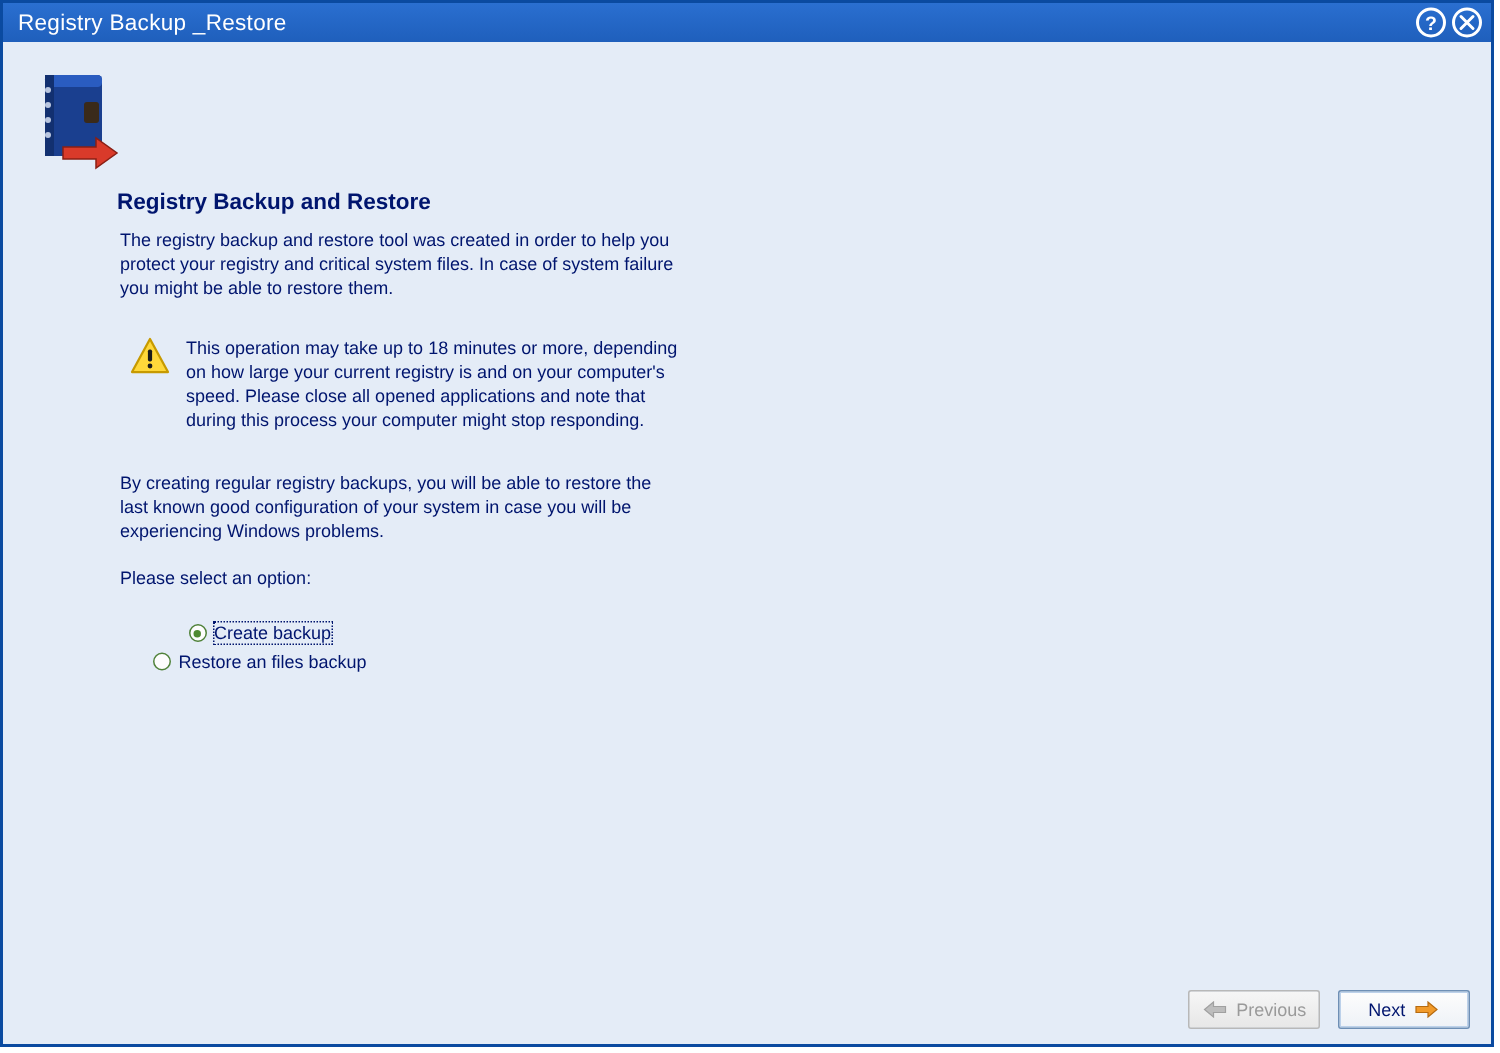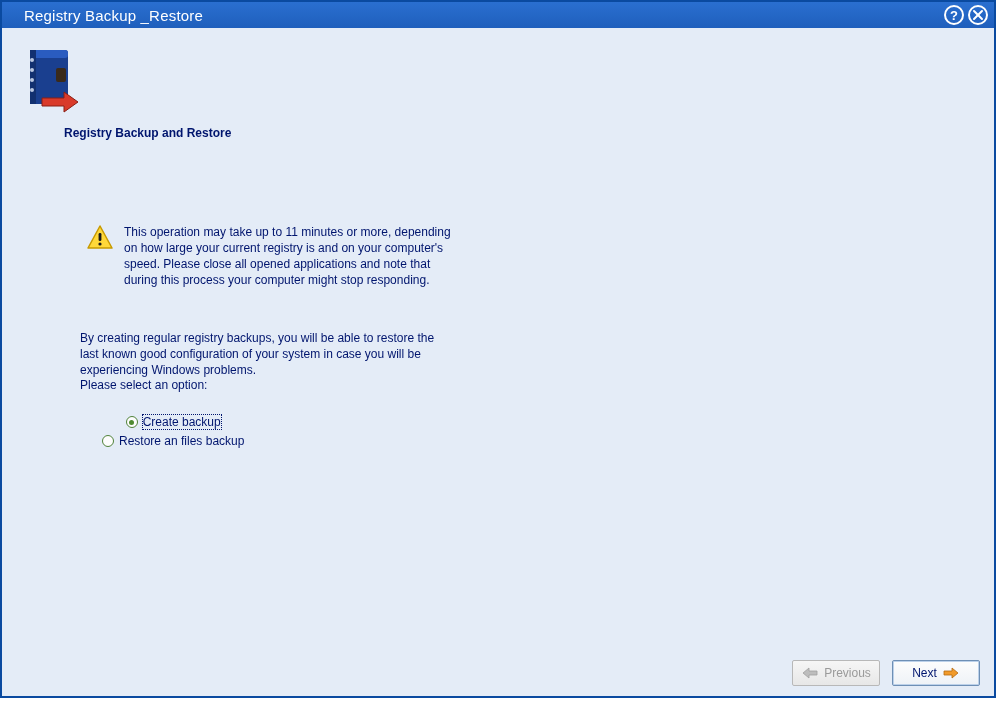--- a/index.html
+++ b/index.html
@@ -28,21 +28,20 @@
     align-items: center;
     padding: 0 6px 0 10px;
     color: #fff;
     font-size: 15px;
     flex: 0 0 auto;
     font-family: "Segoe UI", Tahoma, sans-serif;
   }
   .titlebar .title {
     flex: 1;
     letter-spacing: 0.2px;
-    margin-left: 12px;
   }
   .titlebar .win-btns {
     display: flex;
     gap: 4px;
   }
   .titlebar .win-btn {
     width: 20px;
     height: 20px;
     border: 2px solid #fff;
     border-radius: 50%;
@@ -66,23 +65,23 @@
     box-sizing: border-box;
     color: #00156e;
   }
   .header-icon {
     position: absolute;
     left: 22px;
     top: 18px;
   }
   .heading {
     position: absolute;
-    left: 62px;
+    left: 76px;
     top: 98px;
-    font-size: 12px;
+    font-size: 15px;
     font-weight: bold;
   }
   .intro {
     position: absolute;
     left: 78px;
     top: 124px;
     width: 390px;
     line-height: 16px;
   }
   .warn-block {
@@ -93,21 +92,21 @@
     align-items: flex-start;
   }
   .warn-text {
     width: 328px;
     line-height: 16px;
     margin-left: 10px;
   }
   .para2 {
     position: absolute;
     left: 78px;
-    top: 302px;
+    top: 286px;
     width: 370px;
     line-height: 16px;
   }
   .select-label {
     position: absolute;
     left: 78px;
     top: 350px;
   }
   .options {
     position: absolute;
@@ -216,28 +215,29 @@
         <circle cx="8" cy="44" r="2" fill="#b9c6e0"></circle>
 
         <rect x="32" y="22" width="10" height="14" rx="2" fill="#3a2a1a"></rect>
 
         <path d="M18 52 L40 52 L40 46 L54 56 L40 66 L40 60 L18 60 Z" fill="#d93a2a" stroke="#8a1f14" stroke-width="1"></path>
       </svg>
     </div>
 
     <div class="heading">Registry Backup and Restore</div>
 
+    <div class="intro">The registry backup and restore tool was created in order to help you protect your registry and critical system files. In case of system failure you might be able to restore them.</div>
 
     <div class="warn-block">
       <svg width="28" height="26" viewBox="0 0 28 26">
         <path d="M14 2 L26 24 L2 24 Z" fill="#ffd83a" stroke="#c79a00" stroke-width="1.5" stroke-linejoin="round"></path>
         <rect x="12.6" y="9" width="2.8" height="8" rx="1.2" fill="#1a1a1a"></rect>
         <circle cx="14" cy="20" r="1.6" fill="#1a1a1a"></circle>
       </svg>
-      <div class="warn-text">This operation may take up to 11 minutes or more, depending on how large your current registry is and on your computer's speed. Please close all opened applications and note that during this process your computer might stop responding.</div>
+      <div class="warn-text">This operation may take up to 18 minutes or more, depending on how large your current registry is and on your computer's speed. Please close all opened applications and note that during this process your computer might stop responding.</div>
     </div>
 
     <div class="para2">By creating regular registry backups, you will be able to restore the last known good configuration of your system in case you will be experiencing Windows problems.</div>
 
     <div class="select-label">Please select an option:</div>
 
     <div class="options">
       <div class="option">
         <span class="radio selected"></span>
         <span class="lbl focused">Create backup</span>

